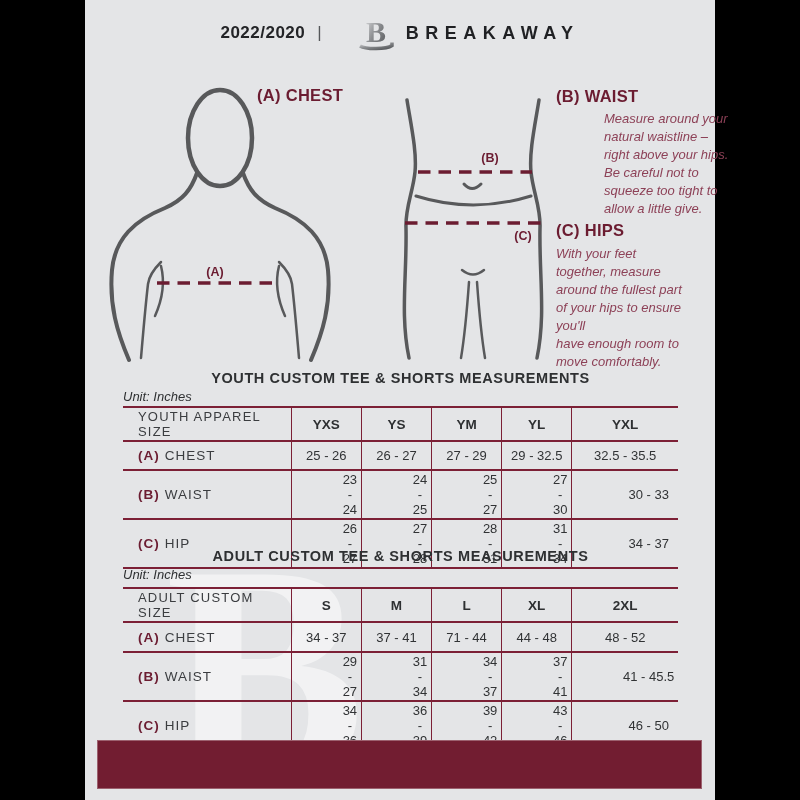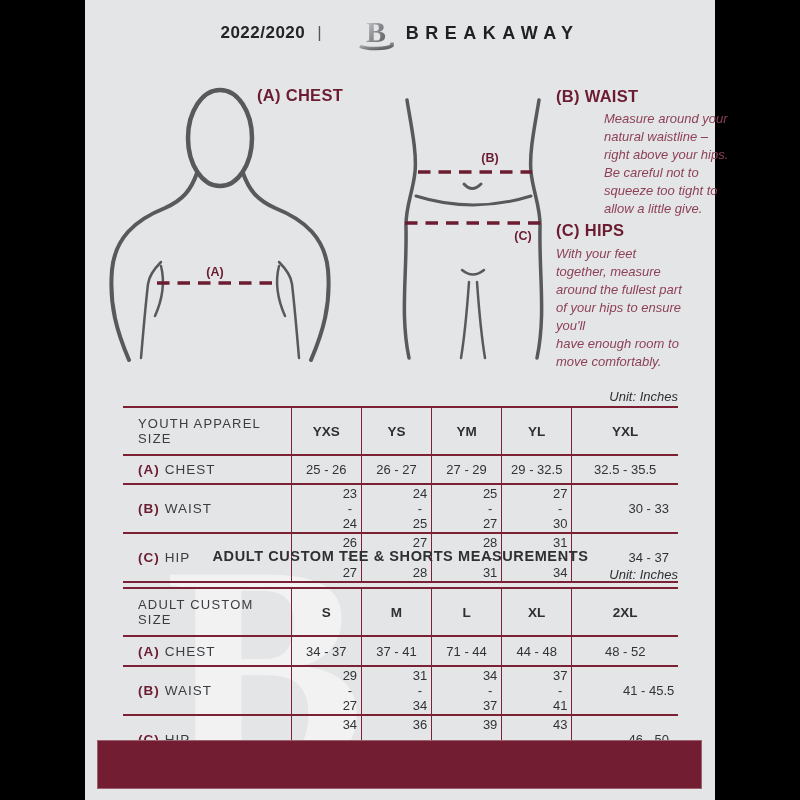--- a/index.html
+++ b/index.html
@@ -42,27 +42,27 @@
   .sec-para{font-size:13px;font-style:italic;color:var(--para);line-height:1.38;white-space:pre-line;}
   #chest-head{left:172px;top:86px;}
   #chest-para{left:172px;top:110px;width:168px;}
   #waist-head{left:471px;top:87px;}
   #waist-para{left:471px;top:110px;width:170px;margin-left:48px;}
   #hips-head{left:471px;top:221px;}
   #hips-para{left:471px;top:245px;width:176px;}
 
   
   .tbl-title{width:555px;left:38px;text-align:center;font-size:14.5px;font-weight:bold;color:var(--ink);letter-spacing:.6px;}
-  .tbl-unit{width:555px;left:38px;text-align:right;font-size:13px;font-style:italic;color:var(--ink);}
+  .tbl-unit{width:555px;left:38px;text-align:left;font-size:13px;font-style:italic;color:var(--ink);}
   #youth-title{top:370px;} #youth-unit{top:389px;} #youth-table-wrap{top:406px;left:38px;}
   #adult-title{top:548px;} #adult-unit{top:567px;} #adult-table-wrap{top:587px;left:38px;}
 
   table{border-collapse:collapse;table-layout:fixed;width:555px;background:transparent;}
   table{border-top:2px solid var(--line);border-bottom:2px solid var(--line);}
-  thead th{border-bottom:2px solid var(--line);height:48px;}
+  thead th{border-bottom:2px solid var(--line);height:34px;}
   tbody tr td{height:29px;}
   .adult tbody tr td{height:30px;}
   tbody tr + tr td{border-top:2px solid var(--line);padding-left:48px;}
   th + th, td + td{border-left:1.5px solid var(--line);}
   th.label-col{width:168px;font-size:13px;font-weight:400;color:#3b3d40;letter-spacing:1.2px;text-align:left;padding-left:15px;}
   th.size-col{width:70px;font-size:13.5px;font-weight:bold;color:var(--ink);text-align:center;}
   th.size-col:last-child{width:106px;}
   td.row-label{text-align:left;padding-left:15px;font-size:13.5px;color:#3b3d40;letter-spacing:1px;}
   td.row-label .pfx{color:var(--head);font-weight:bold;margin-right:5px;}
   td.val{font-size:13px;color:#313335;text-align:center;}
@@ -143,20 +143,21 @@
 
     <div class="sec-head" id="hips-head">(C) HIPS</div>
     <div class="sec-para" id="hips-para">With your feet
 together, measure
 around the fullest part
 of your hips to ensure
 you'll
 have enough room to
 move comfortably.</div>
 
+    <div class="tbl-title" id="youth-title">YOUTH CUSTOM TEE &amp; SHORTS MEASUREMENTS</div>
     <div class="tbl-unit" id="youth-unit">Unit: Inches</div>
     <div id="youth-table-wrap">
       <table class="youth">
           <thead>
             <tr>
               <th class="label-col">YOUTH APPAREL SIZE</th>
               <th class="size-col">YXS</th>
               <th class="size-col">YS</th>
               <th class="size-col">YM</th>
               <th class="size-col">YL</th>

